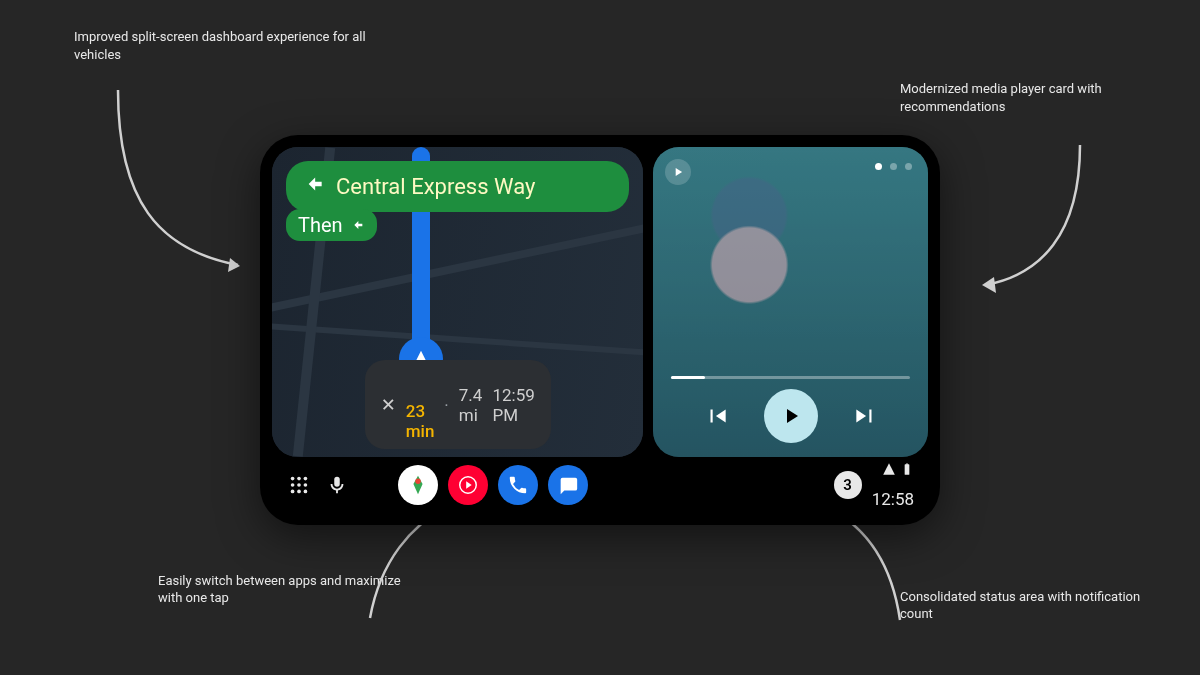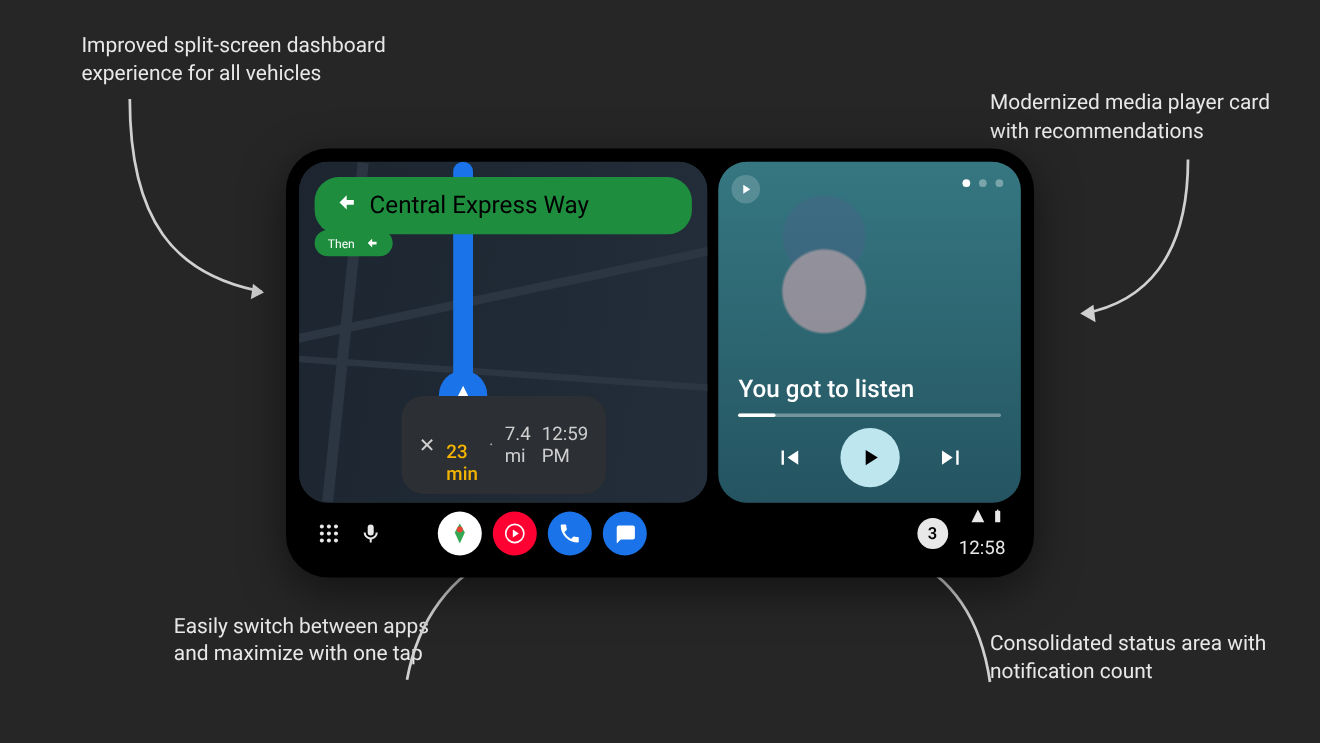--- a/index.html
+++ b/index.html
@@ -9,21 +9,21 @@
     background: #262626;
     font-family: -apple-system, BlinkMacSystemFont, "Segoe UI", Roboto, sans-serif;
     color: #e8e8e8;
     position: relative;
     overflow: hidden;
   }
 
   
   .annotation {
     position: absolute;
-    font-size: 19px;
+    font-size: 13px;
     line-height: 1.35;
     font-weight: 400;
     color: #e8e8e8;
   }
   .ann-top-left { top: 28px; left: 74px; width: 320px; }
   .ann-top-right { top: 80px; right: 40px; width: 260px; }
   .ann-bot-left { bottom: 68px; left: 158px; width: 250px; }
   .ann-bot-right { bottom: 52px; right: 40px; width: 260px; }
 
   
@@ -87,37 +87,37 @@
     content:"";
     position:absolute;
     bottom:-10px; left:50%;
     transform:translateX(-50%);
     width:0;height:0;
   }
   .nav-banner {
     position: absolute;
     top: 14px; left: 14px; right: 14px;
     background: #1e8e3e;
-    color: #000000;
+    color: #fef9c3;
     border-radius: 22px;
     padding: 10px 14px 10px 14px;
     font-size: 22px;
     display: flex;
     align-items: center;
     gap: 10px;
   }
   .nav-banner .turn-icon svg{width:26px;height:26px;}
   .then-chip {
     position: absolute;
     top: 62px; left: 14px;
     background: #1e8e3e;
     color: #fff;
     border-radius: 14px;
     padding: 4px 12px;
-    font-size: 11px;
+    font-size: 20px;
     display: flex;
     align-items: center;
     gap: 6px;
   }
   .then-chip svg{width:16px;height:16px;}
   .loc-dot{
     position:absolute;
     left:40%; bottom:76px;
     transform:translateX(-50%);
     width:44px;height:44px;
@@ -328,21 +328,20 @@
         <svg viewBox="0 0 24 24">
             <path d="M8 5v14l11-7z"></path>
           </svg>
       </div>
       <div class="pagedots">
         <span class="on"></span>
         <span></span>
         <span></span>
       </div>
       <div class="media-info">
-        <div class="title">You got to listen</div>
       </div>
       <div class="progress">
           <div></div>
         </div>
       <div class="media-controls">
         <div class="ctrl-btn">
           <svg viewBox="0 0 24 24">
               <path d="M6 6h2v12H6zM20 6v12l-9-6z"></path>
             </svg>
         </div>

